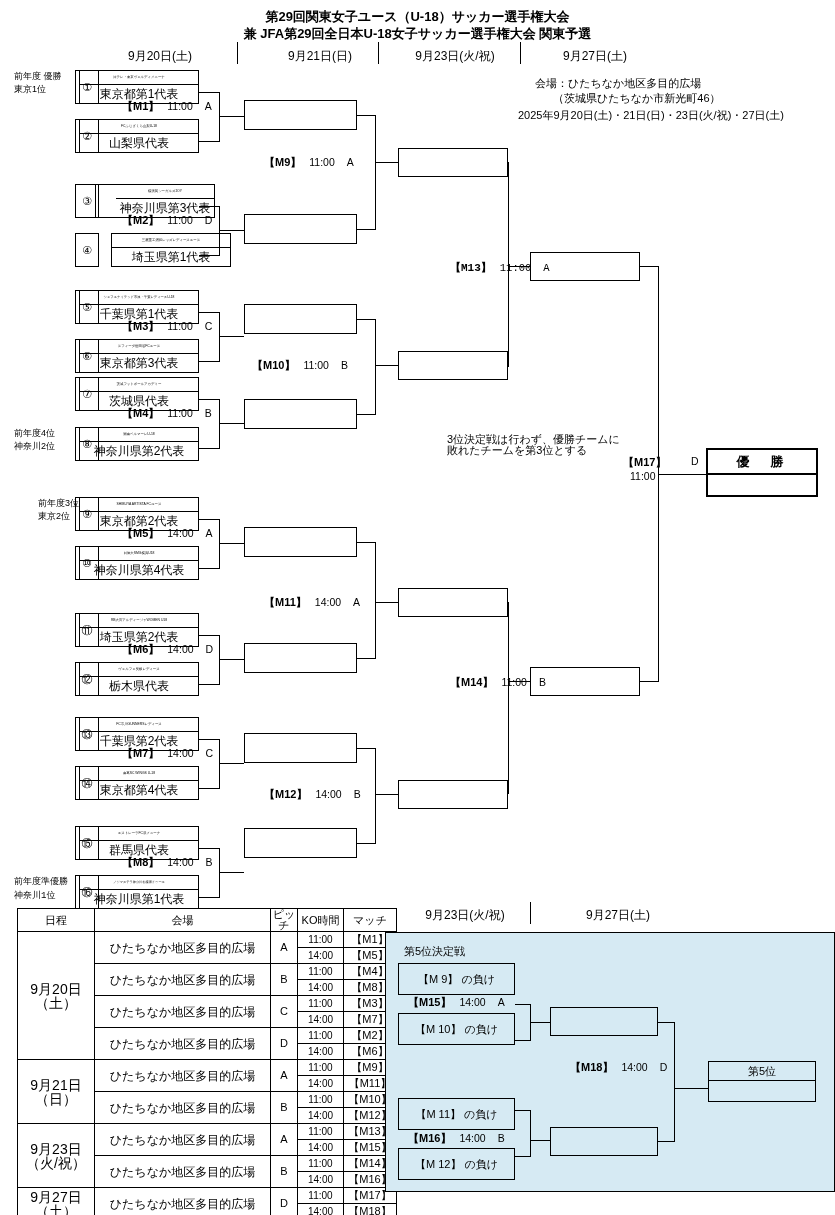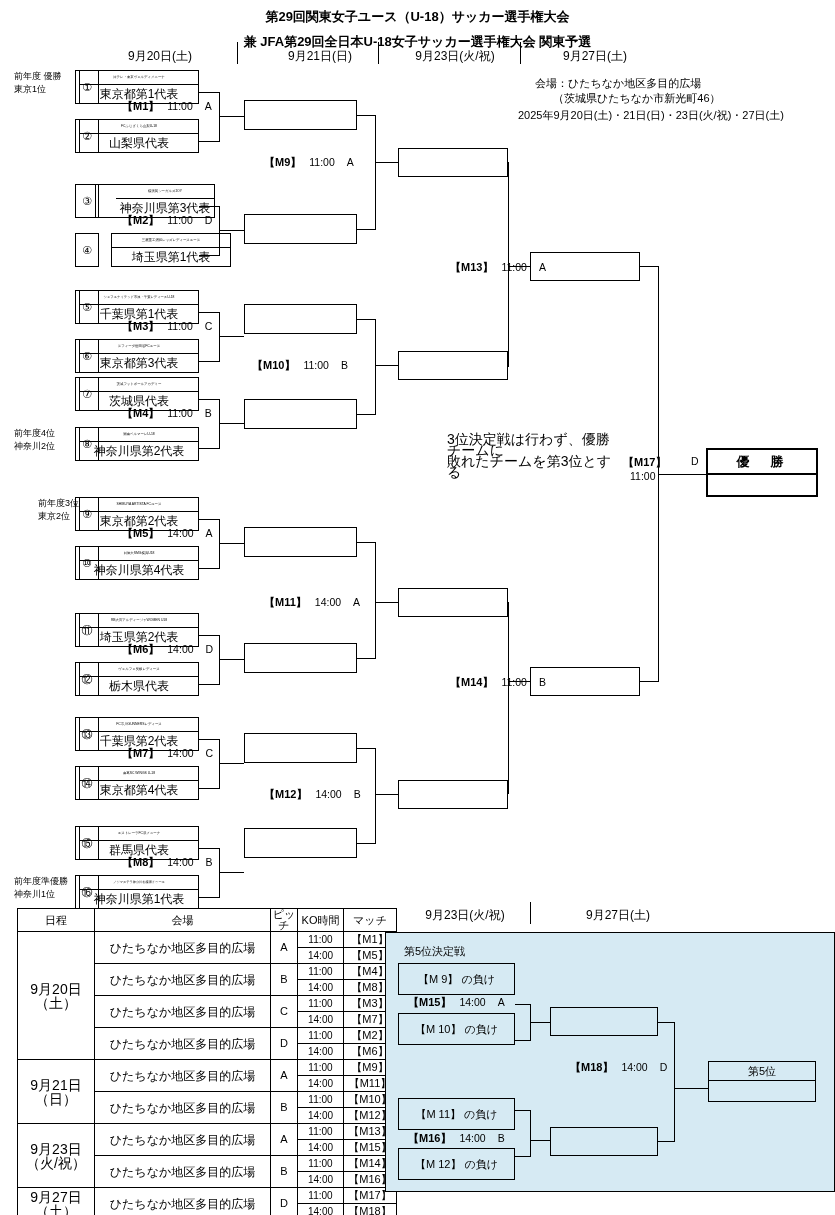--- a/index.html
+++ b/index.html
@@ -80,21 +80,21 @@
     position:absolute;border:2px solid #000;box-sizing:border-box;
   }
   .champbox .ctitle{
     height:23px;line-height:23px;border-bottom:2px solid #000;
     text-align:center;font-size:13px;font-weight:bold;letter-spacing:4px;
   }
   .champbox .cblank{height:22px;}
 
   
   .note{
-    position:absolute;font-size:14px;line-height:11px;white-space:pre-line;
+    position:absolute;font-size:11px;line-height:11px;white-space:pre-line;
   }
 
   
   table.sched{
     position:absolute;border-collapse:collapse;
     font-size:10px;
   }
   table.sched td,table.sched th{
     border:1px solid #000;text-align:center;padding:0;
     font-weight:normal;line-height:1;
@@ -132,21 +132,21 @@
   }
   .fifthwin .fblank{height:22px;}
   .lnb{position:absolute;background:#000;}
 </style>
 </head>
 <body>
 
 <div id="page">
 
   <div class="title-line" style="top:8px;">第29回関東女子ユース（U-18）サッカー選手権大会</div>
-  <div class="title-line" style="top:25px;margin-top:8px;">兼 JFA第29回全日本U-18女子サッカー選手権大会 関東予選</div>
+  <div class="title-line" style="top:25px;">兼 JFA第29回全日本U-18女子サッカー選手権大会 関東予選</div>
 
   <div class="datehdr" style="top:48px;left:85px;width:150px;">9月20日(土)</div>
   <div class="datehdr" style="top:48px;left:245px;width:150px;">9月21日(日)</div>
   <div class="datehdr" style="top:48px;left:380px;width:150px;">9月23日(火/祝)</div>
   <div class="datehdr" style="top:48px;left:520px;width:150px;">9月27日(土)</div>
   <div class="datesep" style="top:42px;left:237px;height:22px;"></div>
   <div class="datesep" style="top:42px;left:378px;height:22px;"></div>
   <div class="datesep" style="top:42px;left:520px;height:22px;"></div>
 
   <div class="venue" style="top:76px;left:535px;">会場：ひたちなか地区多目的広場</div>
@@ -242,21 +242,21 @@
     <div class="tname" style="font-size: 3.4px;">南葛SC WINGS U-18</div>
     <div class="trep">東京都第4代表</div>
   </div>
 
   <div class="seed" style="top:826px;left:75px;">⑮</div>
   <div class="teambox" style="top:826px;left:79px;">
     <div class="tname" style="font-size: 3.4px;">エストレーラFC境メニーナ</div>
     <div class="trep">群馬県代表</div>
   </div>
 
-  <div class="prenote" style="top:875px;left:14px;"><span style="white-space:pre-line;">前年度準優勝
+  <div class="prenote" style="top:875px;left:14px;"><span style="white-space:pre-line;font-family:Liberation Mono, monospace;">前年度準優勝
 神奈川1位</span></div>
   <div class="seed" style="top:875px;left:75px;">⑯</div>
   <div class="teambox" style="top:875px;left:79px;">
     <div class="tname" style="font-size: 3.2px;">ノジマステラ神奈川相模原ドゥーエ</div>
     <div class="trep">神奈川県第1代表</div>
   </div>
 
   <div class="matchlbl" style="top:99px;left:122px;">
     <span class="mno">【M1】</span><span class="mtime">11:00</span><span class="mpitch">A</span>
   </div>
@@ -362,21 +362,21 @@
   <div class="ln lnh" style="top:748px;left:357px;width:18px;"></div>
   <div class="ln lnh" style="top:843px;left:357px;width:18px;"></div>
   <div class="ln lnv" style="top:748px;left:375px;height:96px;"></div>
   <div class="ln lnh" style="top:794px;left:375px;width:23px;"></div>
 
   <div class="blankbox" style="top:148px;left:398px;width:110px;height:29px;"></div>
   <div class="blankbox" style="top:351px;left:398px;width:110px;height:29px;"></div>
   <div class="blankbox" style="top:588px;left:398px;width:110px;height:29px;"></div>
   <div class="blankbox" style="top:780px;left:398px;width:110px;height:29px;"></div>
 
-  <div class="matchlbl" style="top:260px;left:450px;">
+  <div class="matchlbl" style="top:260px;left:450px;font-family:Liberation Mono, monospace;">
     <span class="mno">【M13】</span><span class="mtime">11:00</span><span class="mpitch">A</span>
   </div>
   <div class="matchlbl" style="top:675px;left:450px;">
     <span class="mno">【M14】</span><span class="mtime">11:00</span><span class="mpitch">B</span>
   </div>
 
   <div class="ln lnv" style="top:162px;left:508px;height:205px;"></div>
   <div class="ln lnh" style="top:266px;left:508px;width:22px;"></div>
   <div class="ln lnv" style="top:602px;left:508px;height:192px;"></div>
   <div class="ln lnh" style="top:681px;left:508px;width:22px;"></div>

